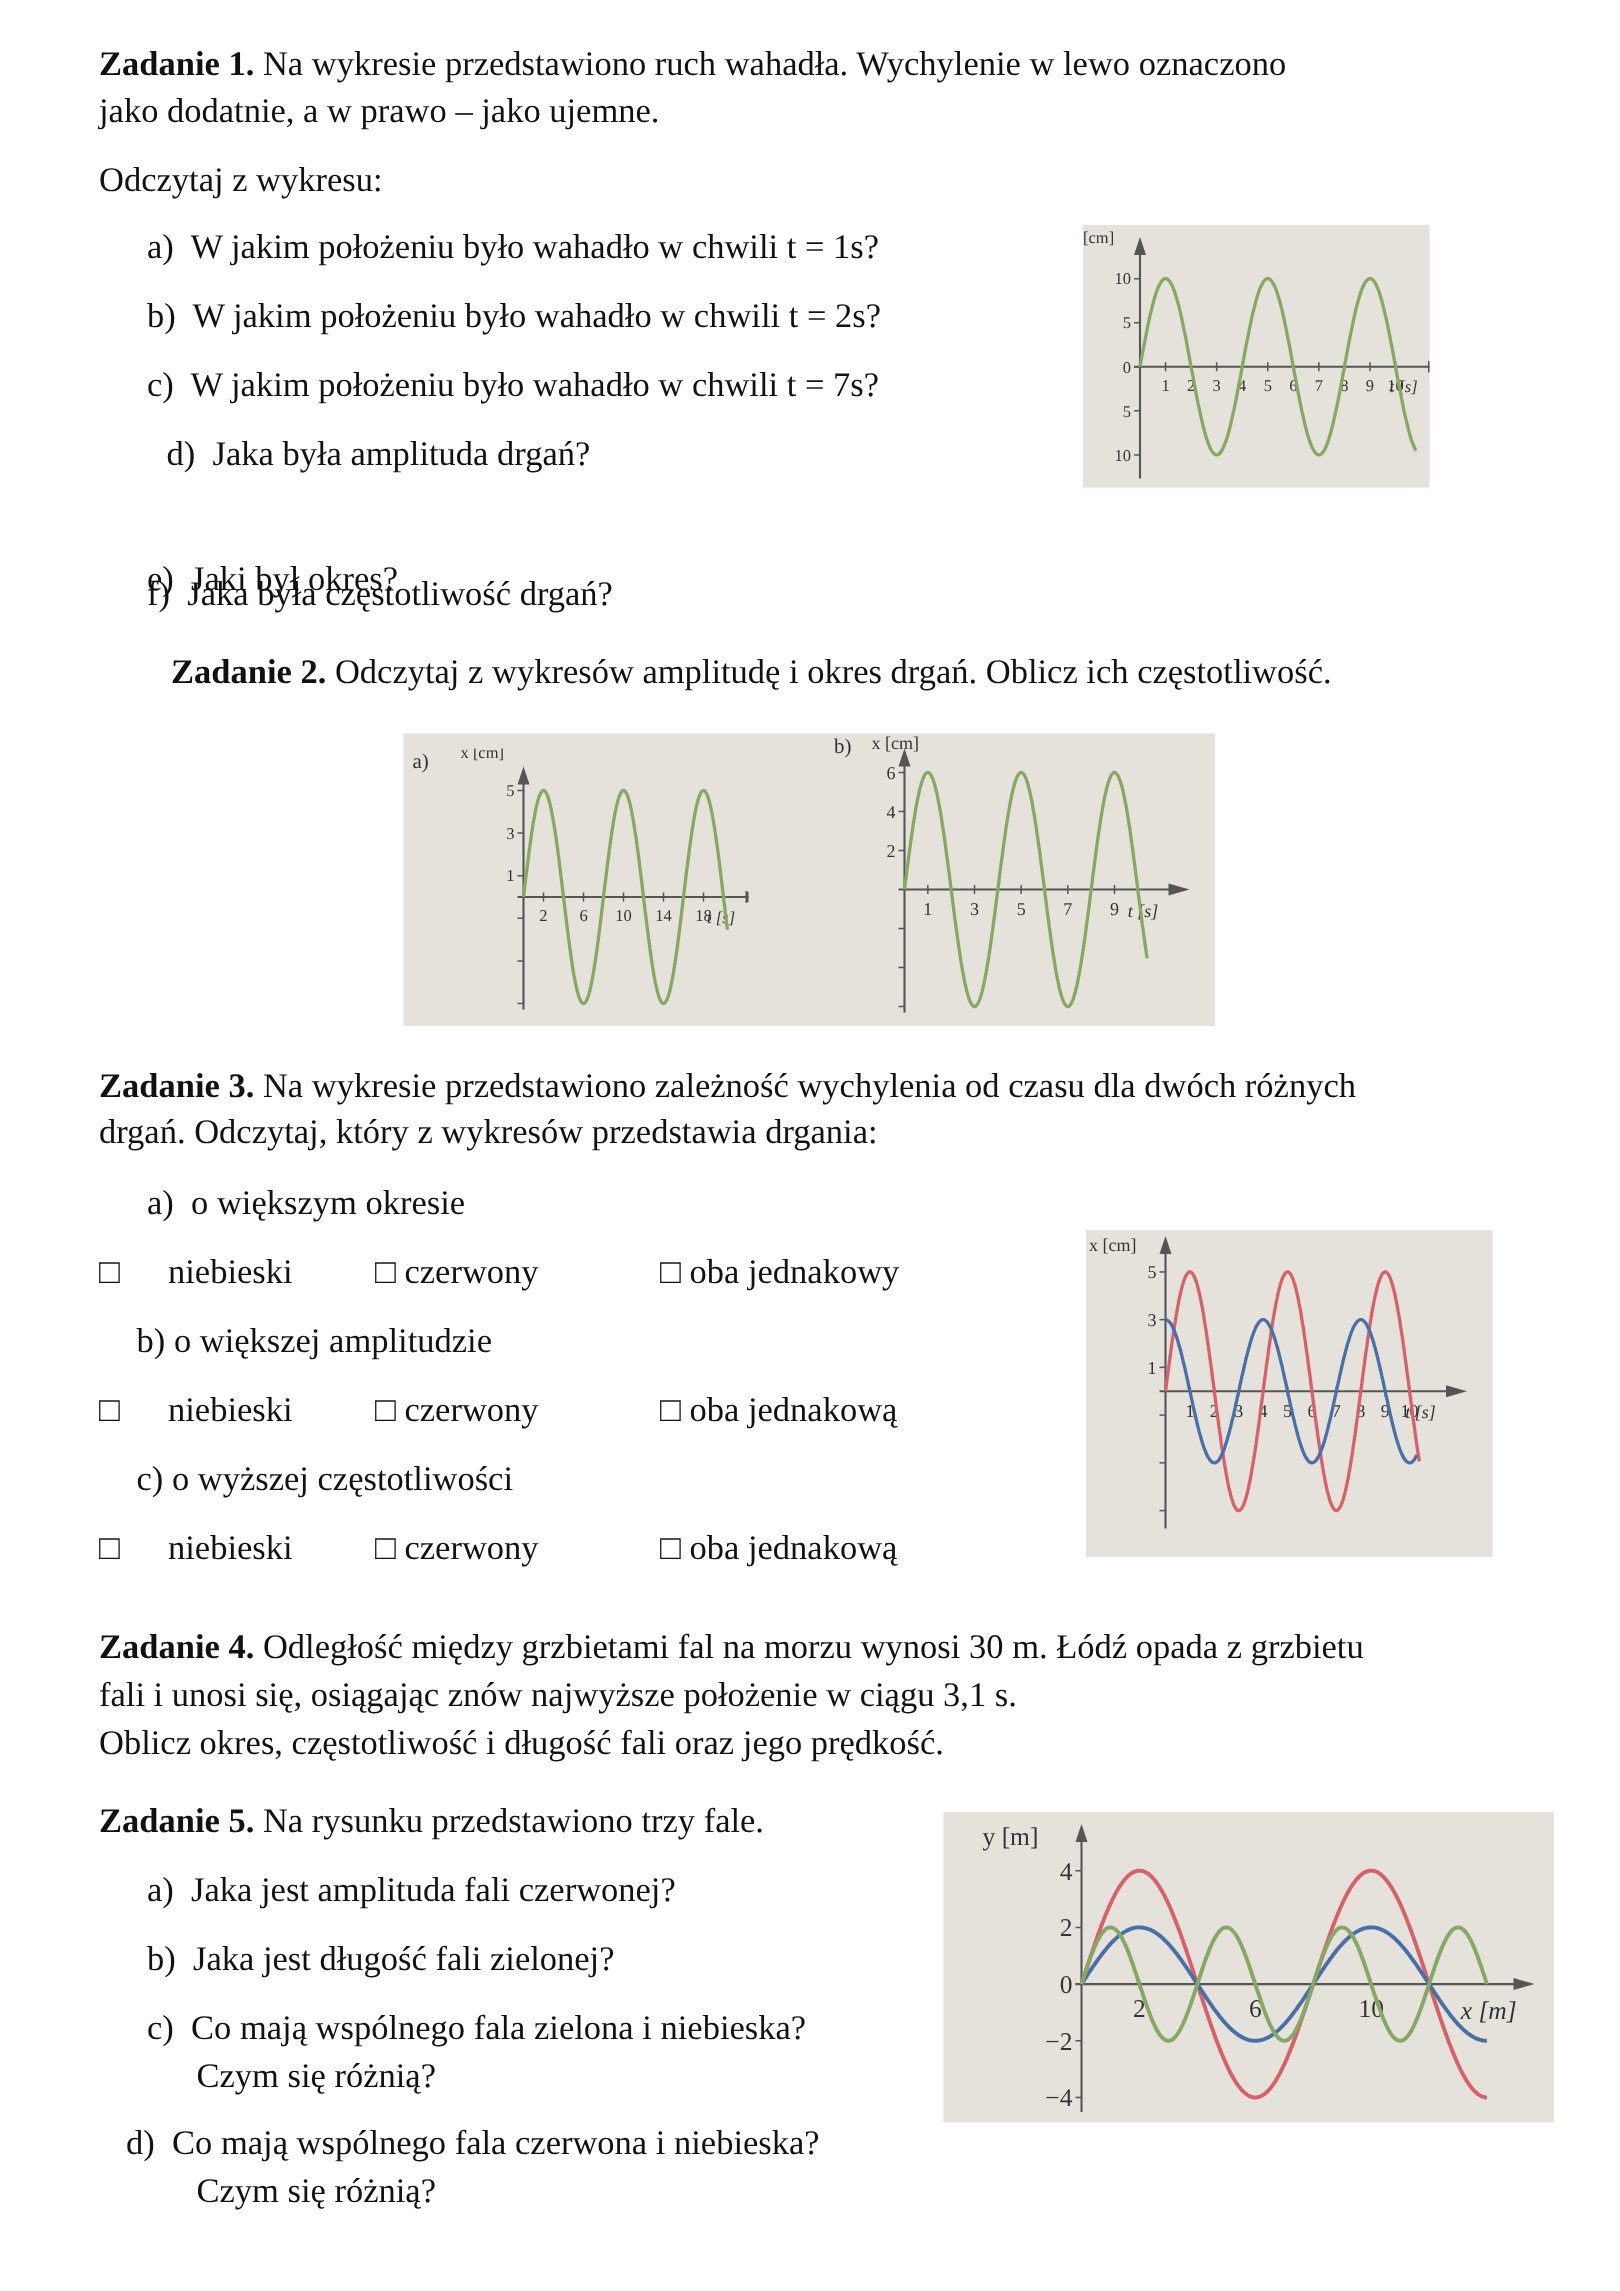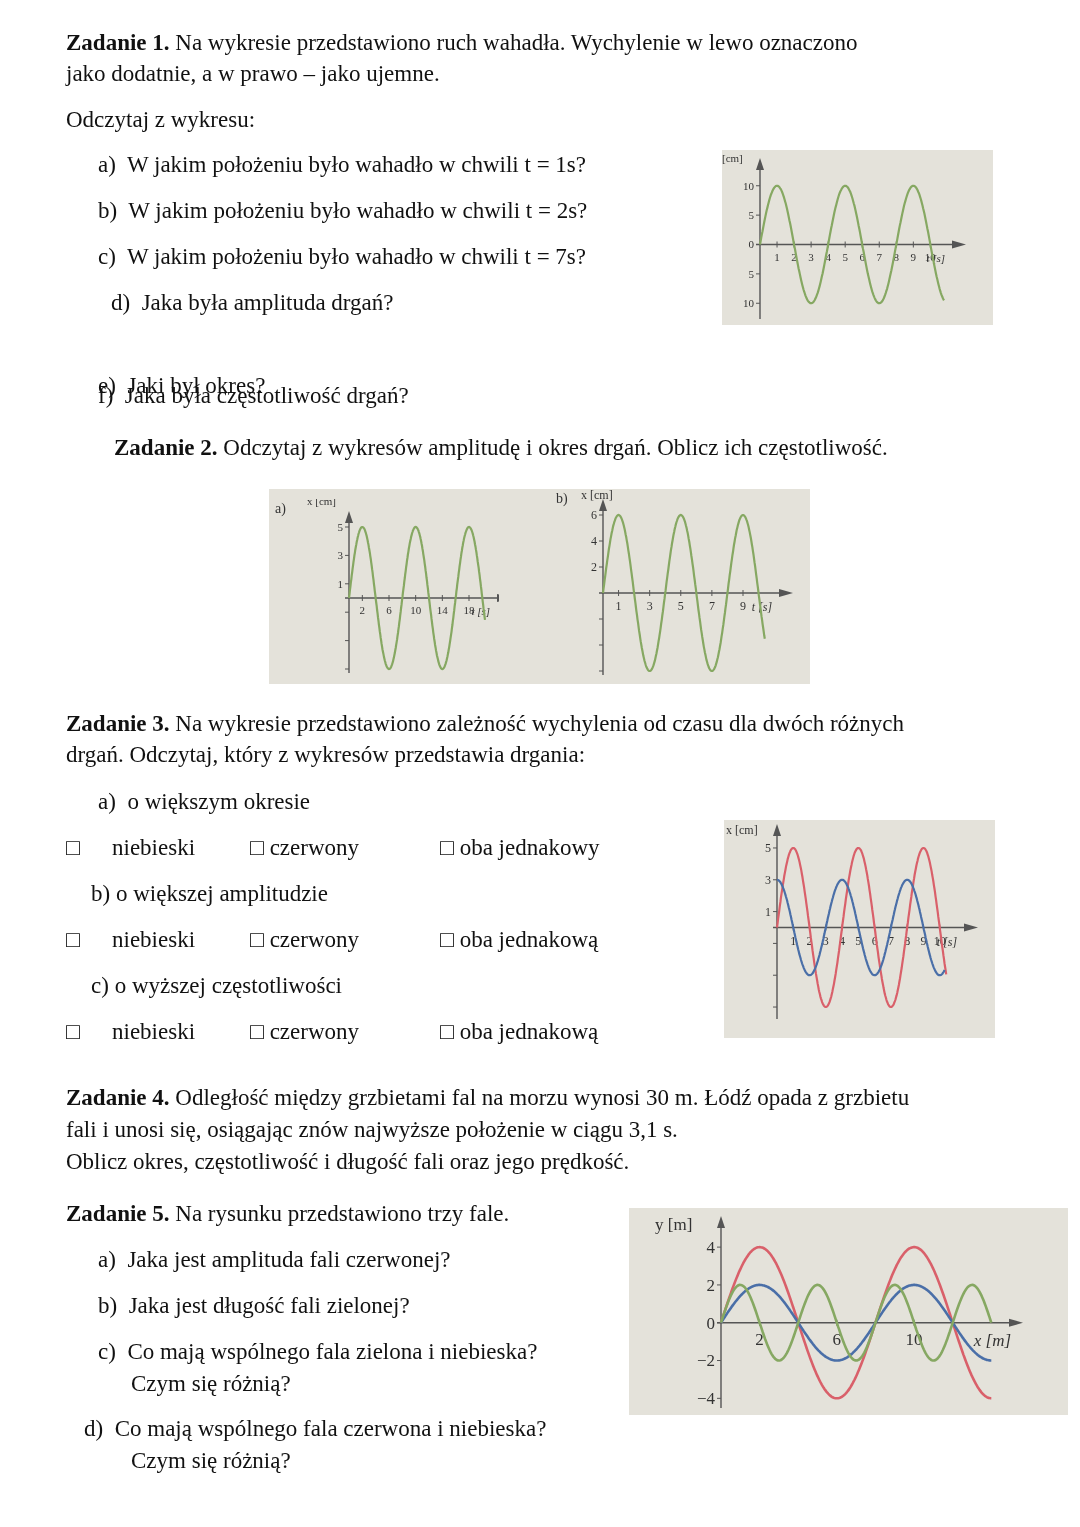--- a/index.html
+++ b/index.html
@@ -24,21 +24,21 @@
 
 <div>
   <div class="line" style="left:98px;top:150px;"><span>a)</span>&nbsp; <span>W jakim położeniu było wahadło w chwili t = 1s?</span></div>
   <div class="line" style="left:98px;top:196px;"><span>b)</span>&nbsp; <span>W jakim położeniu było wahadło w chwili t = 2s?</span></div>
   <div class="line" style="left:98px;top:242px;"><span>c)</span>&nbsp; <span>W jakim położeniu było wahadło w chwili t = 7s?</span></div>
   <div class="line" style="left:98px;top:288px;margin-left:13px;"><span>d)</span>&nbsp; <span>Jaka była amplituda drgań?</span></div>
   <div class="line" style="left:98px;top:335px;margin-top:36px;"><span>e)</span>&nbsp; <span>Jaki był okres?</span></div>
   <div class="line" style="left:98px;top:381px;text-align:center;"><span>f)</span>&nbsp; <span>Jaka była częstotliwość drgań?</span></div>
 </div>
 
-<div class="fig" style="left:722px;top:150px;width:271px;height:175px;">
+<div class="fig" style="left:722px;top:150px;width:231px;height:175px;">
   <svg id="chart0">
       <line x1="38" y1="169" x2="38" y2="14" stroke="#555555" stroke-width="1.4"></line>
       <polygon points="34,20 42,20 38,8" fill="#555555"></polygon>
       <line x1="34" y1="94.5" x2="236" y2="94.5" stroke="#555555" stroke-width="1.4"></line>
       <polygon points="230,90.5 230,98.5 244,94.5" fill="#555555"></polygon>
       <text x="0" y="12" font-size="11">[cm]</text>
       <text x="204.4" y="111.5" font-size="11" font-style="italic">t [s]</text>
       <line x1="55.03703703703704" y1="91.5" x2="55.03703703703704" y2="97.5" stroke="#555555" stroke-width="1"></line>
       <text x="55.03703703703704" y="110.5" font-size="11" text-anchor="middle">1</text>
       <line x1="72.07407407407408" y1="91.5" x2="72.07407407407408" y2="97.5" stroke="#555555" stroke-width="1"></line>
@@ -226,21 +226,21 @@
   <span class="bold">Zadanie 5.</span>
   <span>Na rysunku przedstawiono trzy fale.</span>
 </div>
 <div class="line" style="left:98px;top:1245px;"><span>a)</span>&nbsp; <span>Jaka jest amplituda fali czerwonej?</span></div>
 <div class="line" style="left:98px;top:1291px;"><span>b)</span>&nbsp; <span>Jaka jest długość fali zielonej?</span></div>
 <div class="line" style="left:98px;top:1337px;"><span>c)</span>&nbsp; <span>Co mają wspólnego fala zielona i niebieska?</span></div>
 <div class="line" style="left:131px;top:1369px;">Czym się różnią?</div>
 <div class="line" style="left:84px;top:1414px;"><span>d)</span>&nbsp; <span>Co mają wspólnego fala czerwona i niebieska?</span></div>
 <div class="line" style="left:131px;top:1446px;">Czym się różnią?</div>
 
-<div class="fig" style="left:629px;top:1208px;width:439px;height:207px;">
+<div class="fig" style="left:629px;top:1208px;width:407px;height:207px;">
   <svg id="chart4">
       <line x1="92" y1="200" x2="92" y2="14" stroke="#555555" stroke-width="1.4"></line>
       <polygon points="88,20 96,20 92,8" fill="#555555"></polygon>
       <line x1="88" y1="114.72527472527473" x2="386" y2="114.72527472527473" stroke="#555555" stroke-width="1.4"></line>
       <polygon points="380,110.72527472527473 380,118.72527472527473 394,114.72527472527473" fill="#555555"></polygon>
       <text x="26" y="22" font-size="17">y [m]</text>
       <text x="344.8" y="137.72527472527474" font-size="17" font-style="italic">x [m]</text>
       <line x1="130.6206896551724" y1="111.72527472527473" x2="130.6206896551724" y2="117.72527472527473" stroke="#555555" stroke-width="1"></line>
       <text x="130.6206896551724" y="136.72527472527474" font-size="17" text-anchor="middle">2</text>
       <line x1="207.86206896551724" y1="111.72527472527473" x2="207.86206896551724" y2="117.72527472527473" stroke="#555555" stroke-width="1"></line>

